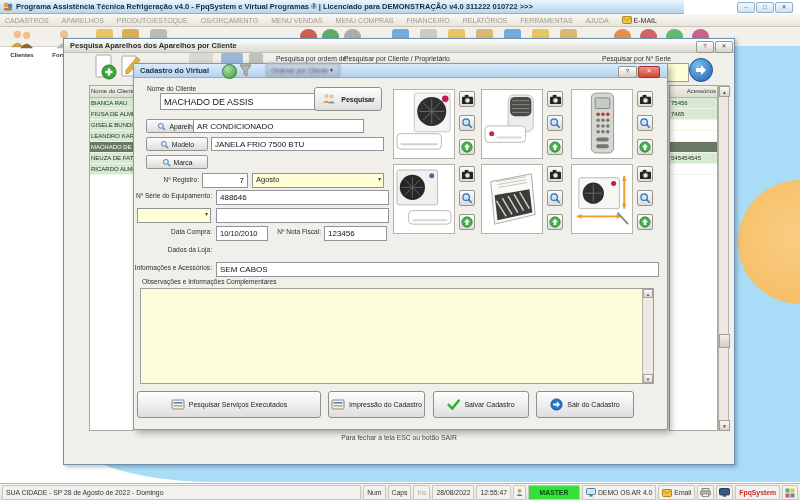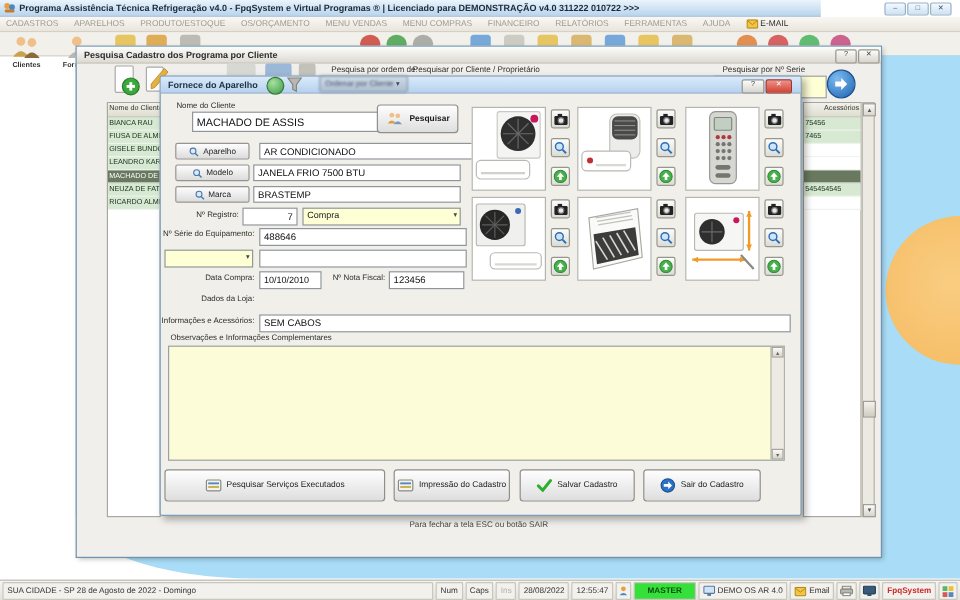--- a/index.html
+++ b/index.html
@@ -162,21 +162,21 @@
     </svg>
     <span class="lbl">Fornece</span>
   </div>
 
   <div class="abs" id="mdi">
     <div id="sun"></div>
   </div>
 
   <div class="abs" id="searchwin">
     <div class="tbar">
-      <span class="t">Pesquisa Cadastro dos Programa por Cliente</span>
+      <span class="t">Pesquisa Aparelhos dos Aparelhos por Cliente</span>
     </div>
     <span class="smbtn" style="left:632px">?</span>
     <span class="smbtn" style="left:651px">✕</span>
 
     <div class="abs" style="left:29px;top:15px;width:24px;height:27px">
       <svg width="24" height="27" viewBox="0 0 24 27">
         <rect x="3" y="1" width="15" height="22" rx="1" fill="#fdfdfd" stroke="#aaa"></rect>
         <circle cx="16" cy="18" r="7" fill="#3aa83a" stroke="#2a7a2a"></circle>
         <rect x="12.5" y="16.8" width="7" height="2.4" fill="#fff"></rect>
           <rect x="14.8" y="14.5" width="2.4" height="7" fill="#fff"></rect>
@@ -230,21 +230,21 @@
       <span class="varrow" style="top:0">▲</span>
       <span class="vthumb" style="top:248px"></span>
       <span class="varrow" style="top:334px">▼</span>
     </div>
 
     <div class="hint" style="left:0;top:395px;width:670px;text-align:center">Para fechar a tela ESC ou botão SAIR</div>
   </div>
 
   <div class="abs" id="dialog">
     <div class="tbar">
-      <span class="t">Fornece do Aparelho</span>
+      <span class="t">Cadastro do Virtual</span>
     </div>
     <span class="smbtn" style="left:484px;top:2px;width:17px">?</span>
     <span class="smbtn closered" style="left:504px;top:2px;width:20px">✕</span>
 
     <span class="dlabel" style="left:13px;top:21px">Nome do Cliente</span>
     <input class="dinput" style="left: 12px; top: 29px; width: 162px; height: 17px; font-size: 9px; margin-left: 14px;" value="MACHADO DE ASSIS">
     <div class="pushbtn" style="left:180px;top:23px;width:68px;height:24px;font-weight:bold">
       <svg width="16" height="12" viewBox="0 0 32 24">
         <circle cx="11" cy="6" r="4" fill="#f0c08a"></circle>
           <path d="M4 20 q7 -10 14 0 z" fill="#d8a040"></path>
@@ -254,44 +254,43 @@
       <span>Pesquisar</span>
     </div>
 
     <div class="rowbtn" style="left:12px;top:55px;width:62px">
       <svg width="9" height="9" viewBox="0 0 14 14">
           <circle cx="6" cy="6" r="3.8" fill="#dceafc" stroke="#4a7aa8" stroke-width="1.4"></circle>
           <line x1="8.8" y1="8.8" x2="12.4" y2="12.4" stroke="#4a7aa8" stroke-width="1.8"></line>
         </svg>
       <span>Aparelho</span>
     </div>
-    <input class="dinput" style="left: 82px; top: 55px; width: 186px; height: 14px;" value="AR CONDICIONADO">
+    <input class="dinput" style="left: 59px; top: 55px; width: 171px; height: 14px;" value="AR CONDICIONADO">
 
     <div class="rowbtn" style="left:12px;top:73px;width:62px">
       <svg width="9" height="9" viewBox="0 0 14 14">
           <circle cx="6" cy="6" r="3.8" fill="#dceafc" stroke="#4a7aa8" stroke-width="1.4"></circle>
           <line x1="8.8" y1="8.8" x2="12.4" y2="12.4" stroke="#4a7aa8" stroke-width="1.8"></line>
         </svg>
       <span>Modelo</span>
     </div>
     <input class="dinput" style="left: 77px; top: 73px; width: 173px; height: 14px;" value="JANELA FRIO 7500 BTU">
 
     <div class="rowbtn" style="left:12px;top:91px;width:62px">
       <svg width="9" height="9" viewBox="0 0 14 14">
           <circle cx="6" cy="6" r="3.8" fill="#dceafc" stroke="#4a7aa8" stroke-width="1.4"></circle>
           <line x1="8.8" y1="8.8" x2="12.4" y2="12.4" stroke="#4a7aa8" stroke-width="1.8"></line>
         </svg>
       <span>Marca</span>
     </div>
-    <input class="dinput" style="left: 77px; top: 91px; width: 173px; height: 14px;" value="BRASTEMP">
 
     <span class="dlabel r" style="left:10px;top:112px;width:55px">Nº Registro:</span>
     <input class="dinput" style="left: 68px; top: 109px; width: 46px; height: 15px; text-align: right;" value="7">
     <div class="dselect" style="left:118px;top:109px;width:132px;height:15px">
-      <span>Compra</span>
+      <span>Agosto</span>
       <span class="car">▾</span>
     </div>
 
     <span class="dlabel r" style="left:0px;top:128px;width:78px">Nº Série do Equipamento:</span>
     <input class="dinput" style="left: 82px; top: 126px; width: 173px; height: 15px;" value="488646">
 
     <div class="dselect" style="left:3px;top:144px;width:74px;height:15px">
       <span class="car">▾</span>
     </div>
     <input class="dinput" style="left: 82px; top: 144px; width: 173px; height: 15px;">

